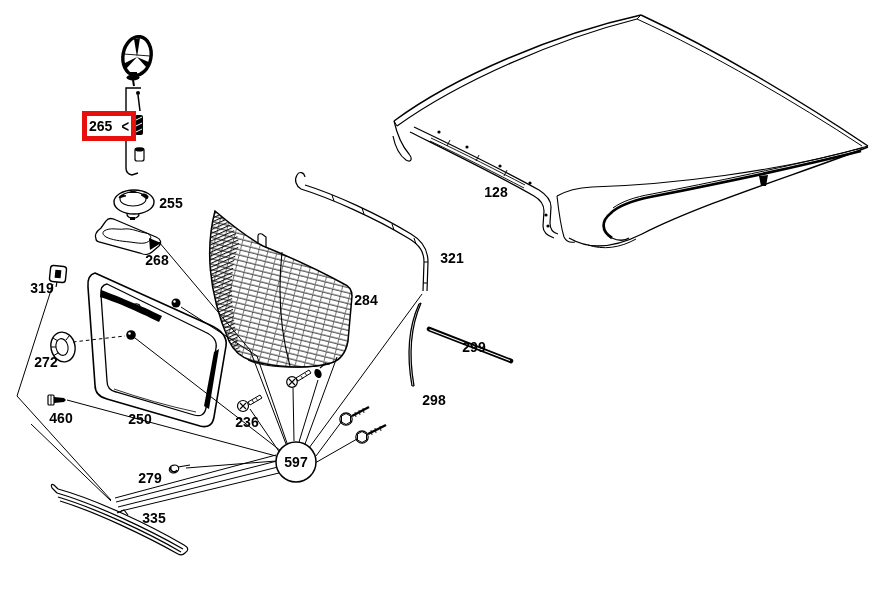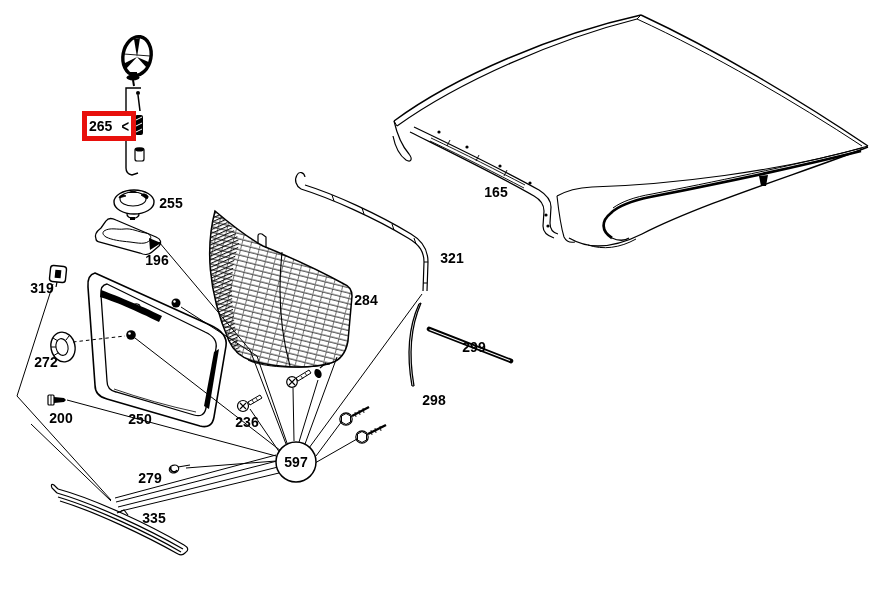--- a/index.html
+++ b/index.html
@@ -232,27 +232,27 @@
     <path d="M450,140 L447,146 M479,155 L476,161 M507,170 L504,176" stroke-width="0.9"></path>
   </g>
 </svg>
 
   <div class="selbox">
     <span class="num">265</span>
     <span class="ptr">&lt;</span>
   </div>
 
   <div class="plabel" style="left:171px;top:203px">255</div>
-  <div class="plabel" style="left:157px;top:260px">196</div>
+  <div class="plabel" style="left:157px;top:260px">268</div>
   <div class="plabel" style="left:42px;top:288px">319</div>
   <div class="plabel" style="left:46px;top:362px">272</div>
-  <div class="plabel" style="left:61px;top:418px">200</div>
+  <div class="plabel" style="left:61px;top:418px">460</div>
   <div class="plabel" style="left:140px;top:419px">250</div>
   <div class="plabel" style="left:247px;top:422px">236</div>
   <div class="plabel" style="left:296px;top:462px">597</div>
   <div class="plabel" style="left:150px;top:478px">279</div>
   <div class="plabel" style="left:154px;top:518px">335</div>
   <div class="plabel" style="left:366px;top:300px">284</div>
   <div class="plabel" style="left:452px;top:258px">321</div>
   <div class="plabel" style="left:434px;top:400px">298</div>
   <div class="plabel" style="left:474px;top:347px">299</div>
-  <div class="plabel" style="left:496px;top:192px">165</div>
+  <div class="plabel" style="left:496px;top:192px">128</div>
 </div>
 
 </body></html>

